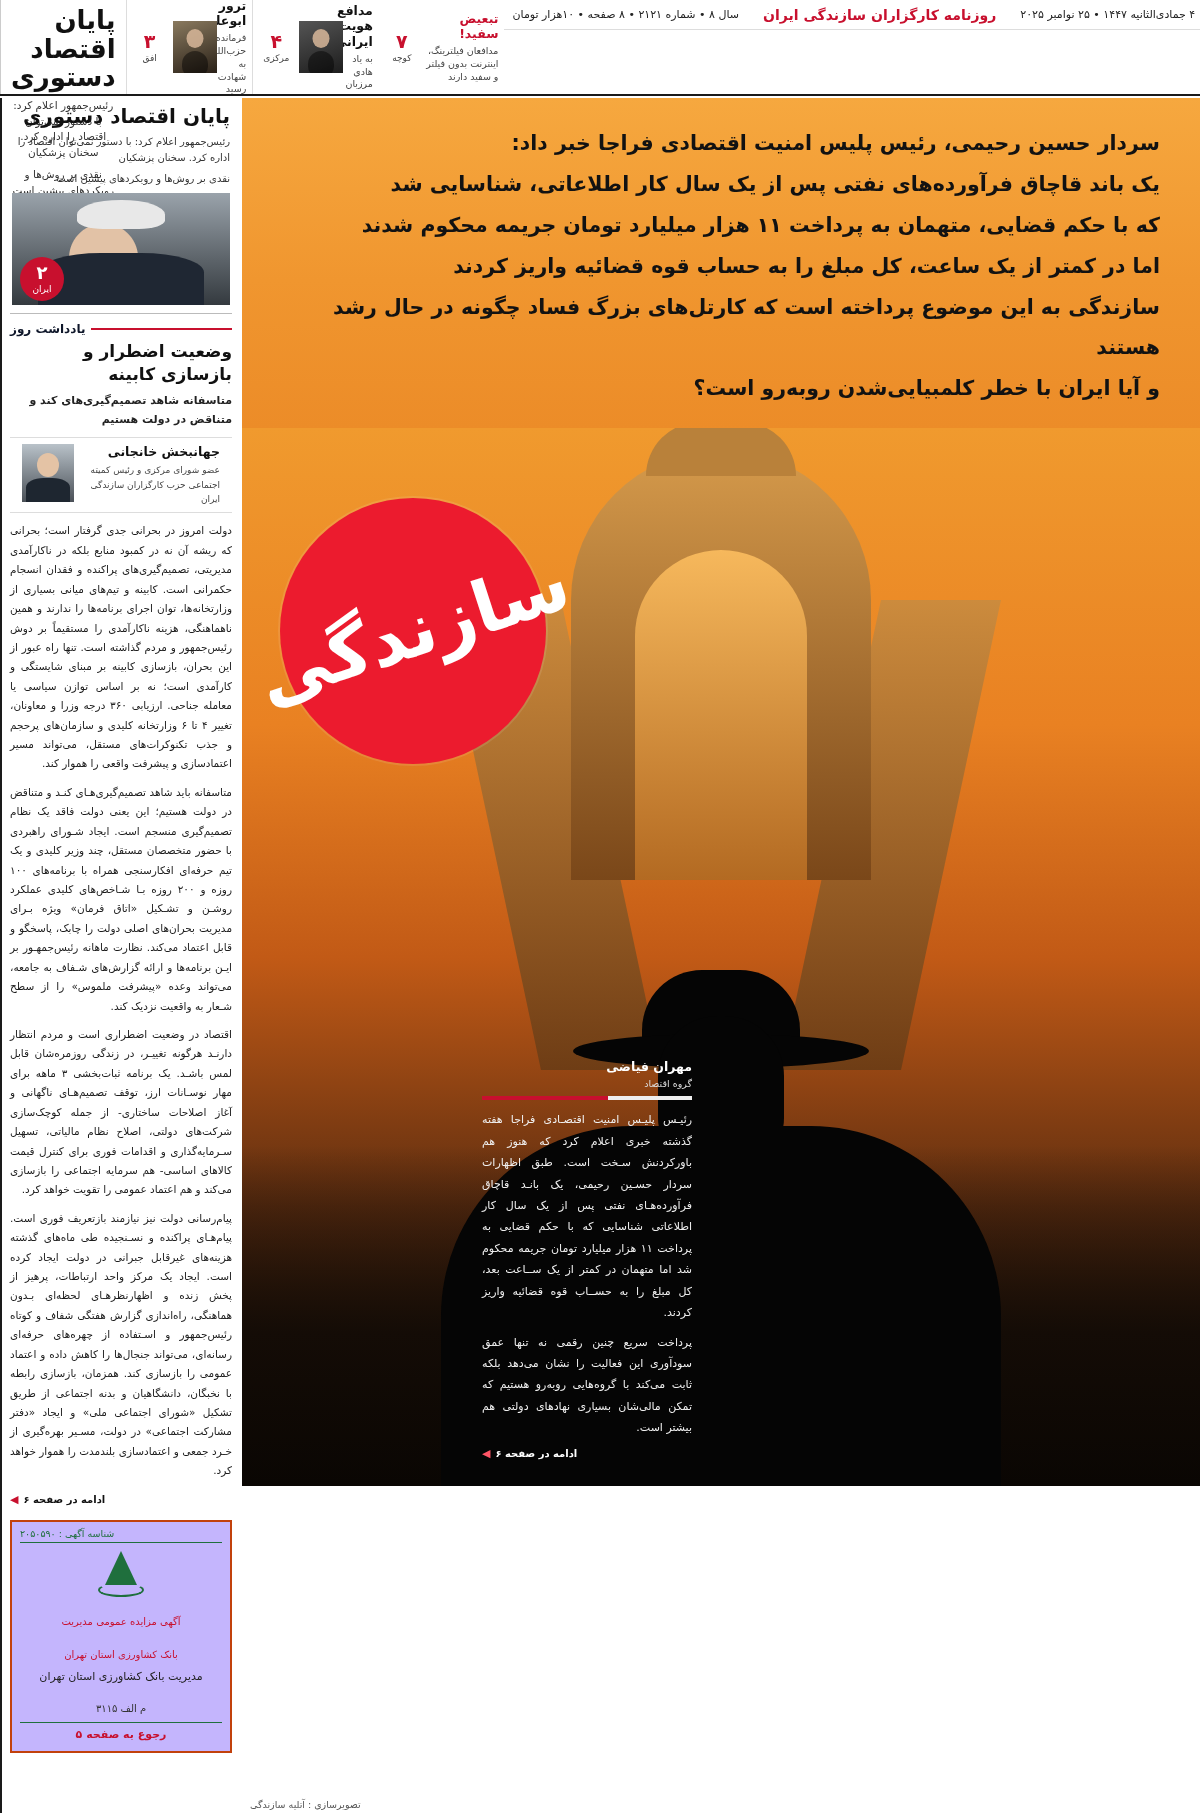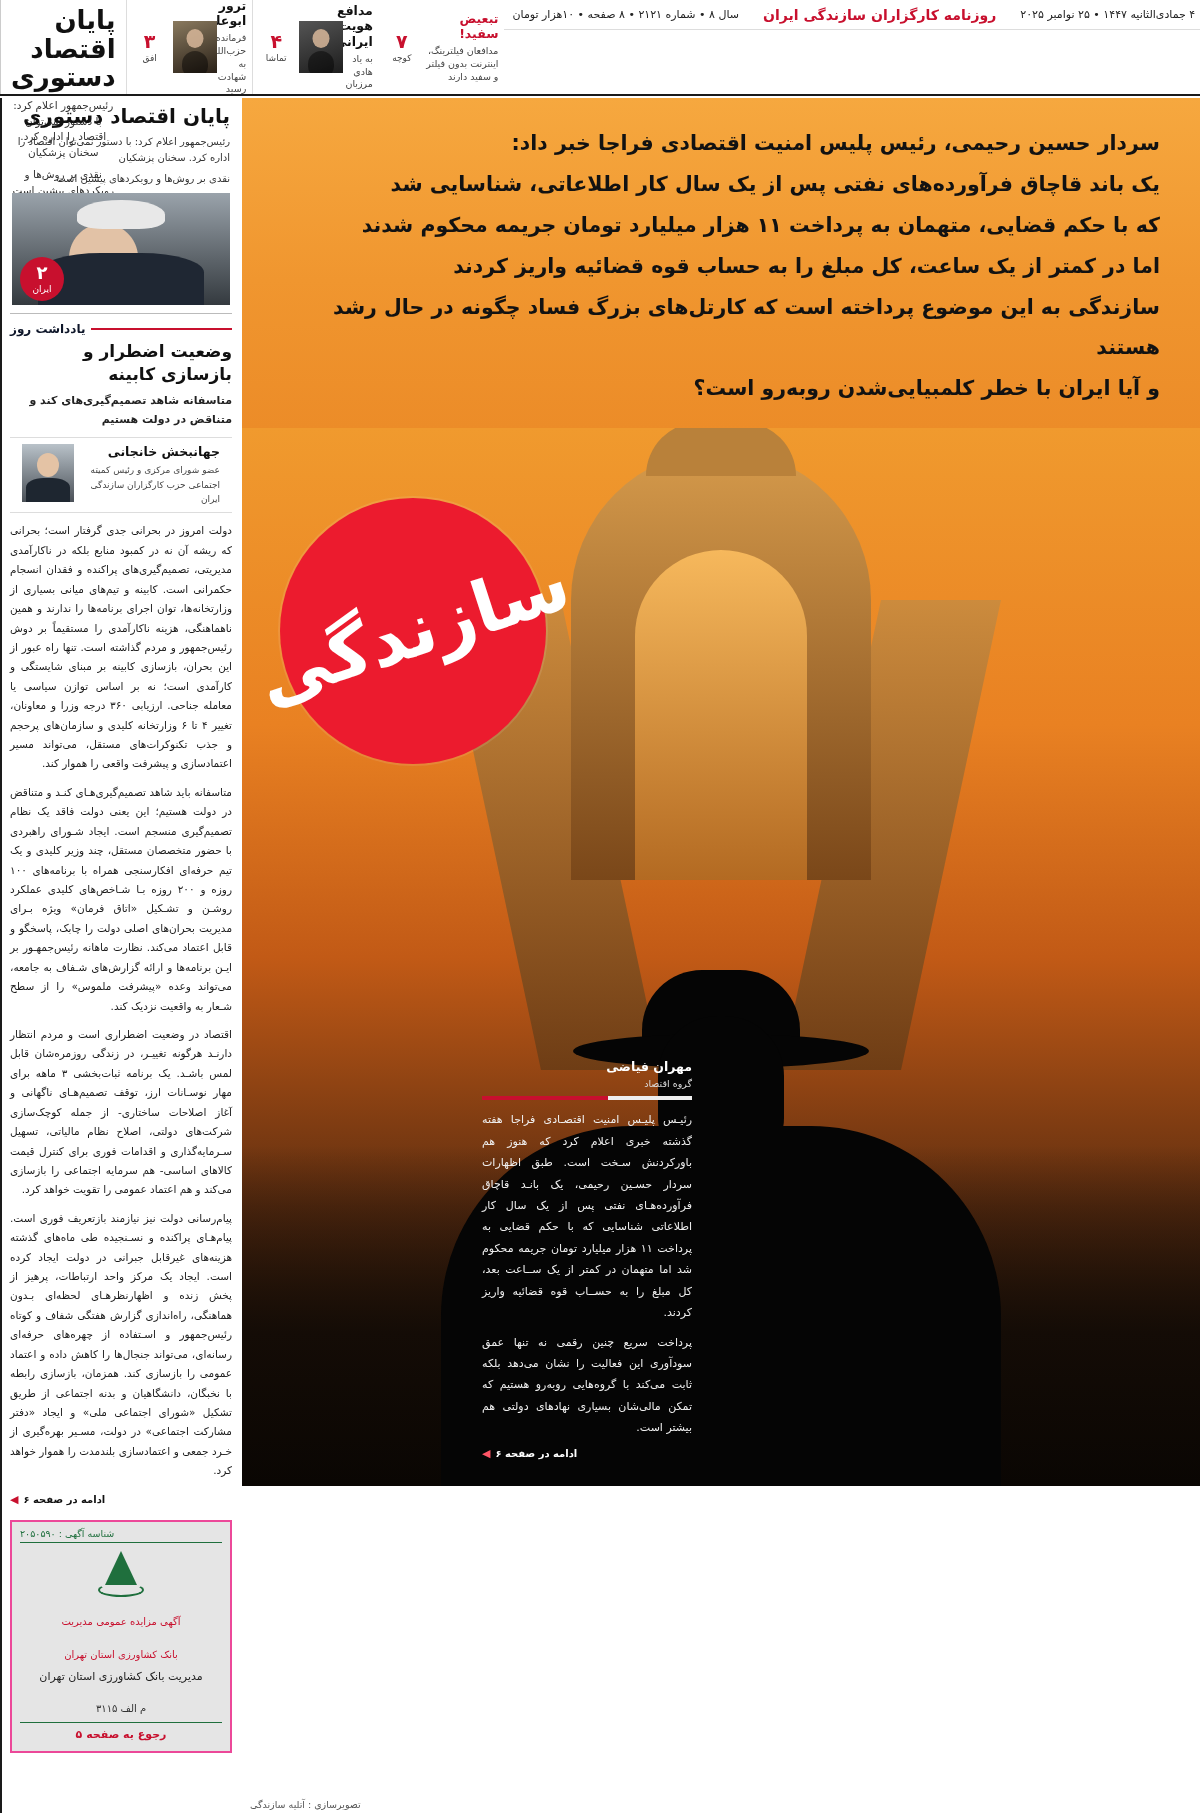--- a/index.html
+++ b/index.html
@@ -290,24 +290,24 @@
     font-size: 10px;
     color: #111;
     font-weight: bold;
     margin-top: 4px;
   }
   .continue .arrow { color: #c8102e; font-size: 11px; }
 
   
   .ad-box {
     margin-top: 10px;
-    border: 2px solid #ec4899;
+    border: 2px solid #c2410c;
     padding: 6px 8px 10px 8px;
     text-align: center;
-    background: #e5e5e5;
+    background: #c4b5fd;
   }
   .ad-top {
     display: flex;
     flex-direction: row-reverse;
     justify-content: space-between;
     align-items: center;
     font-size: 9.5px;
     color: #1f6f3d;
     border-bottom: 1px solid #1f6f3d;
     padding-bottom: 3px;
@@ -567,21 +567,21 @@
           <div class="teaser-photo p1"></div>
           <div class="teaser-text">
             <div class="teaser-title">ترور ابوعلی</div>
             <div class="teaser-desc">فرمانده حزب‌الله به شهادت رسید</div>
           </div>
         </div>
 
         <div class="teaser">
           <div class="teaser-badge">
             <div class="teaser-num">۴</div>
-            <div class="teaser-section">تماشا</div>
+            <div class="teaser-section">مرکزی</div>
           </div>
           <div class="teaser-photo p2"></div>
           <div class="teaser-text">
             <div class="teaser-title">مدافع هویت ایرانی</div>
             <div class="teaser-desc">به یاد هادی مرزبان</div>
           </div>
         </div>
 
         <div class="teaser">
           <div class="teaser-badge">

